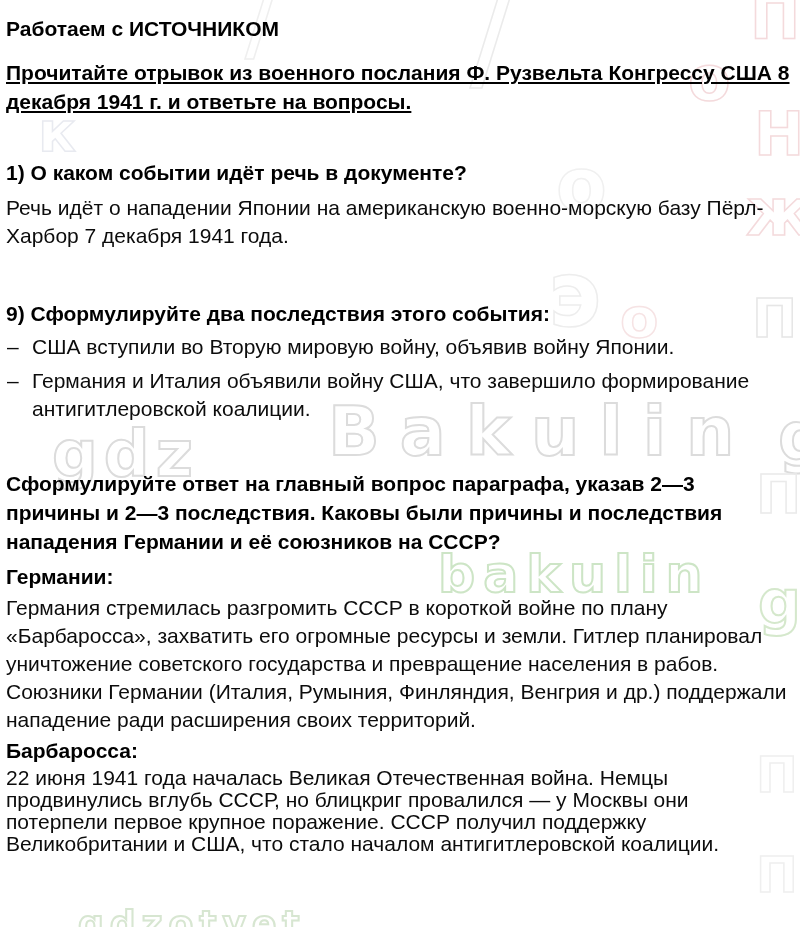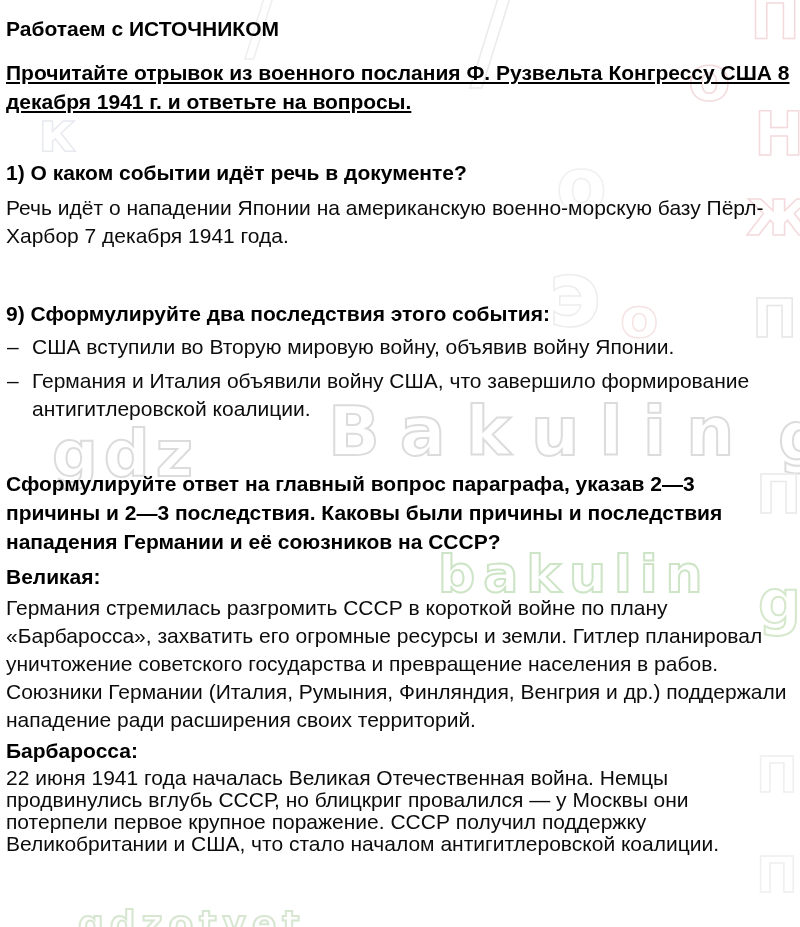--- a/index.html
+++ b/index.html
@@ -76,21 +76,21 @@
       <span>США вступили во Вторую мировую войну, объявив войну Японии.</span>
     </div>
 
     <div class="li li2">
       <span class="dash">–</span>
       <span>Германия и Италия объявили войну США, что завершило формирование антигитлеровской коалиции.</span>
     </div>
 
     <p class="h b8">Сформулируйте ответ на главный вопрос параграфа, указав 2—3 причины и 2—3 последствия. Каковы были причины и последствия нападения Германии и её союзников на СССР?</p>
 
-    <p class="h b9">Великая:</p>
+    <p class="h b9">Германии:</p>
 
     <p class="t b10">Германия стремилась разгромить СССР в короткой войне по плану «Барбаросса», захватить его огромные ресурсы и земли. Гитлер планировал уничтожение советского государства и превращение населения в рабов. Союзники Германии (Италия, Румыния, Финляндия, Венгрия и др.) поддержали нападение ради расширения своих территорий.</p>
 
     <p class="h b11">Барбаросса:</p>
 
     <p class="t lh27">22 июня 1941 года началась Великая Отечественная война. Немцы продвинулись вглубь СССР, но блицкриг провалился — у Москвы они потерпели первое крупное поражение. СССР получил поддержку Великобритании и США, что стало началом антигитлеровской коалиции.</p>
 
   </div>
 </div>
 

